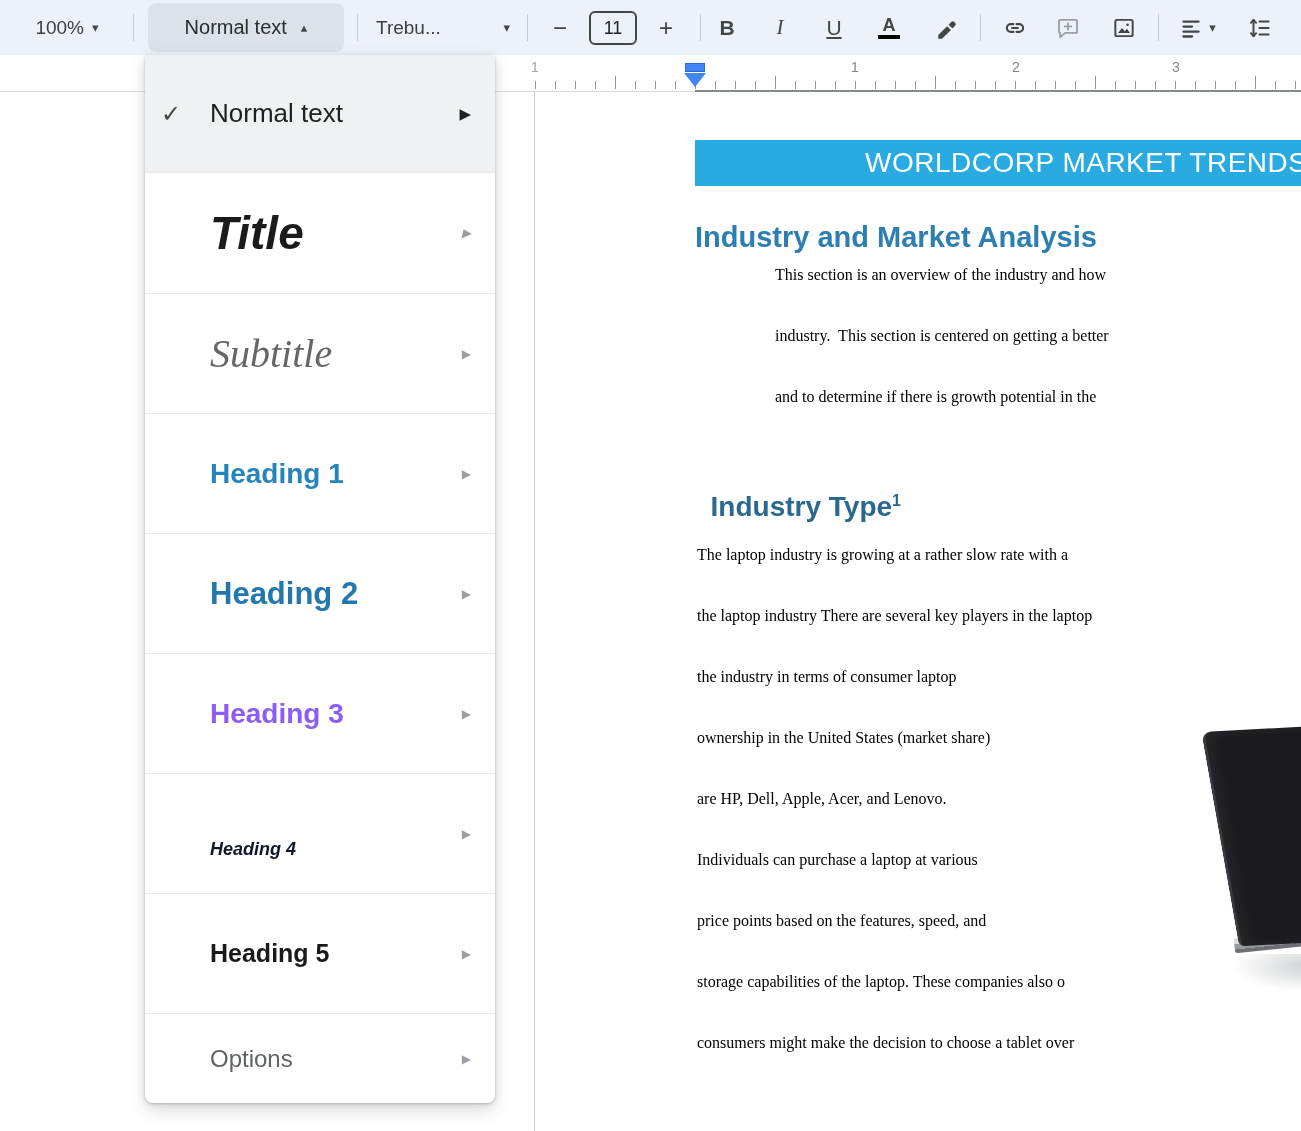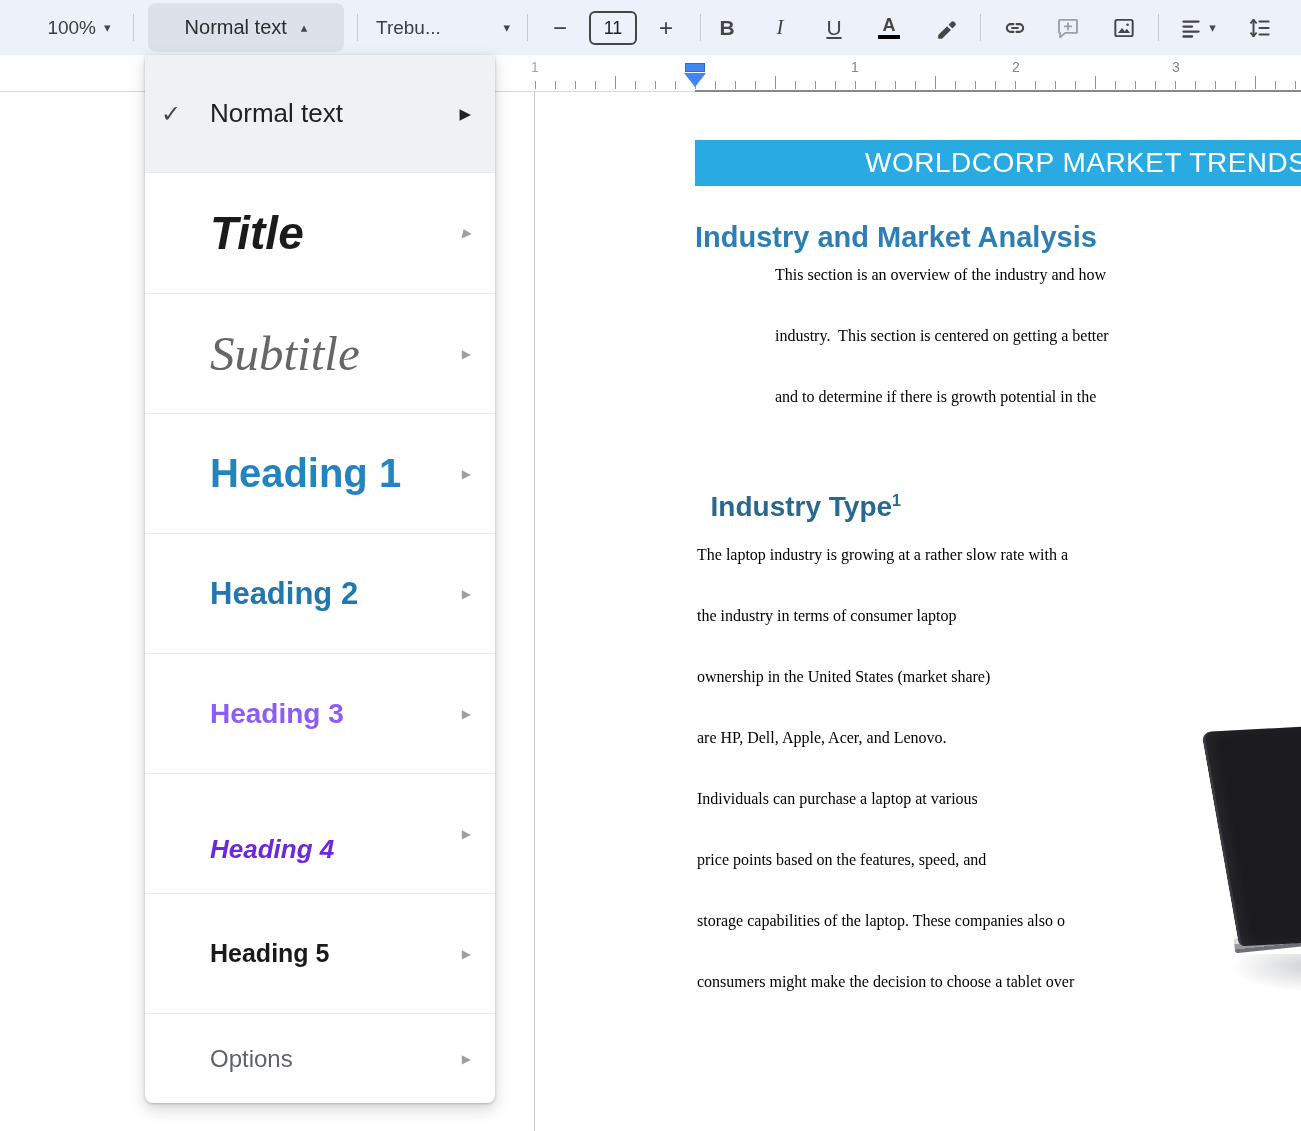--- a/index.html
+++ b/index.html
@@ -74,33 +74,33 @@
           box-shadow:0 1px 3px rgba(60,64,67,.3), 0 6px 16px rgba(60,64,67,.22); }
   .mrow { position:relative; display:flex; align-items:center; cursor:pointer; }
   .mrow + .mrow { border-top:1px solid #e8eaed; }
   .mrow.selected { background:#f0f1f2; }
   .check { position:absolute; left:16px; width:40px; text-align:left; font-size:24px; color:#444746; }
   .mlabel { margin-left:65px; }
   .arrow { position:absolute; right:24px; font-size:12px; color:#9aa0a6; }
   .arrow.dark { font-size:15px; color:#202124; }
   .st-normal   { font-size:26px; color:#202124; }
   .st-title    { font-size:46px; font-weight:700; color:#1b1b1b; }
-  .st-subtitle { font-size:49px; font-style:italic; font-family:"Liberation Serif",serif; color:#666; }
-  .st-h1 { font-size:40px; font-weight:600; color:#2484bd;text-align:center; }
+  .st-subtitle { font-size:40px; font-style:italic; font-family:"Liberation Serif",serif; color:#666; }
+  .st-h1 { font-size:28px; font-weight:600; color:#2484bd;text-align:center; }
   .st-h2 { font-size:31px; font-weight:700; color:#2177ae; }
   .st-h3 { font-size:28px; font-weight:600; color:#8b5cf6; }
-  .st-h4 { font-size:26px; font-weight:600; font-style:italic; color:#6d28d9;margin-top:32px; }
+  .st-h4 { font-size:18px; font-weight:600; font-style:italic; color:#0f172a;margin-top:32px; }
   .st-h5 { font-size:25px; font-weight:700; color:#1a1a1a; }
   .st-options { font-size:24px; color:#5f6368; }
 </style>
 </head>
 <body>
 
 <div class="toolbar">
-  <div class="tb-btn" style="left:24px; width:110px;">
+  <div class="tb-btn" style="left:12px; width:110px;">
     <span>100%</span>
     <span class="caret">▾</span>
   </div>
   <div class="tb-sep" style="left:133px;"></div>
 
   <div class="tb-chip" style="left:148px; width:196px;">
     <span>Normal text</span>
     <span class="caret">▴</span>
   </div>
   <div class="tb-sep" style="left:357px;"></div>
@@ -221,20 +221,21 @@
   <div class="dline">industry.  This section is centered on getting a better</div>
   <div class="dline">and to determine if there is growth potential in the</div>
 </div>
 
 <div class="doc-h3">
   <span>Industry Type</span><sup>1</sup>
 </div>
 
 <div class="para para2">
   <div class="dline">The laptop industry is growing at a rather slow rate with a</div>
+  <div class="dline">the laptop industry There are several key players in the laptop</div>
   <div class="dline">the industry in terms of consumer laptop</div>
   <div class="dline">ownership in the United States (market share)</div>
   <div class="dline">are HP, Dell, Apple, Acer, and Lenovo.</div>
   <div class="dline">Individuals can purchase a laptop at various</div>
   <div class="dline">price points based on the features, speed, and</div>
   <div class="dline">storage capabilities of the laptop. These companies also o</div>
   <div class="dline">consumers might make the decision to choose a tablet over</div>
 </div>
 
 <div class="laptop">

